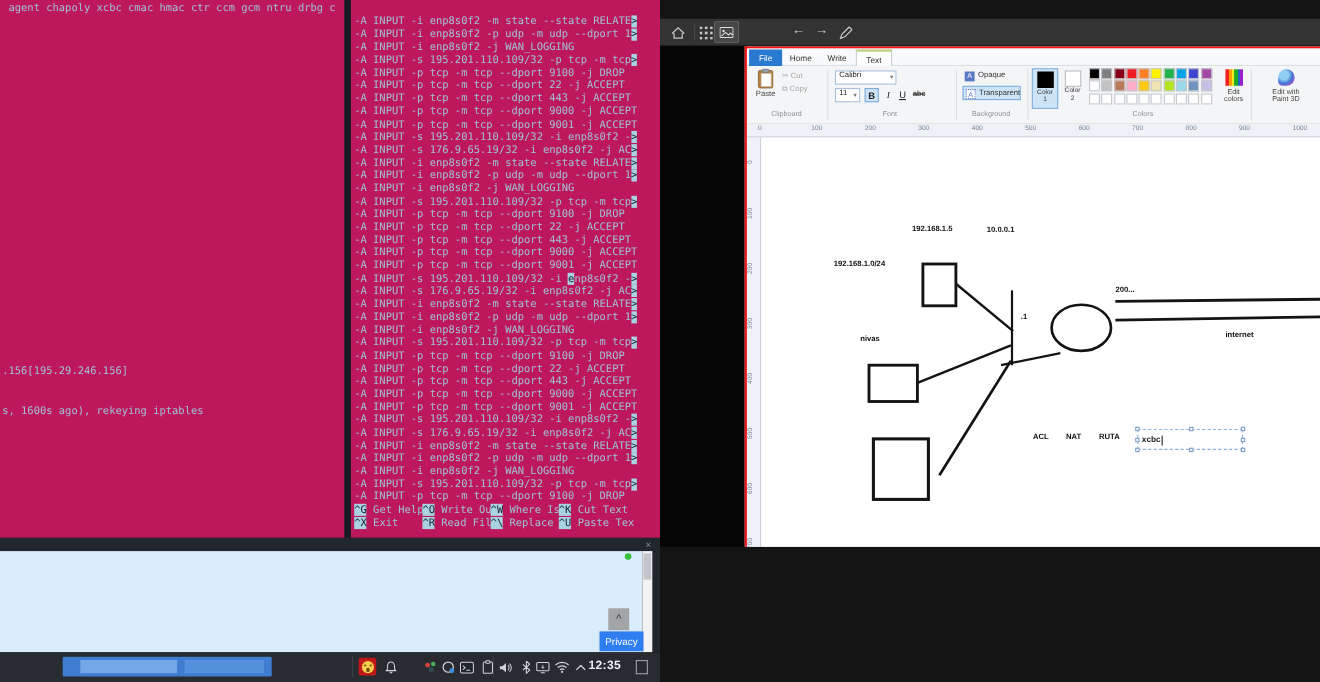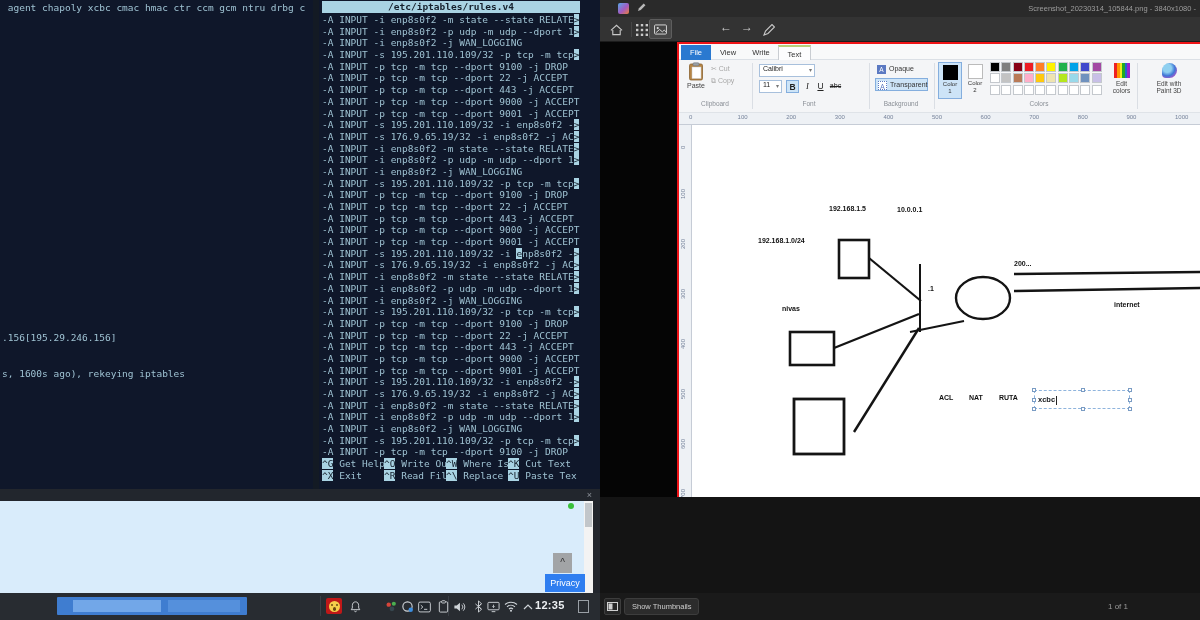--- a/index.html
+++ b/index.html
@@ -1,21 +1,21 @@
 <!DOCTYPE html>
 <html><head>
 <meta charset="utf-8">
 <style>
   * { margin:0; padding:0; box-sizing:border-box; }
   body { background:#000; }
   .screen { position:relative; width:1200px; height:620px; overflow:hidden;
             background:#000; font-family:"Liberation Sans",sans-serif; }
 
   
-  .term { position:absolute; left:0; top:0; width:644px; height:489px; background:#0f172a;
+  .term { position:absolute; left:0; top:0; width:644px; height:489px; background:#be185d;
           font-family:"DejaVu Sans Mono",monospace; font-size:9.5px; line-height:11.7px; color:#9fc3d3; }
   .term .vdiv { position:absolute; left:313px; top:0; width:6px; height:489px; background:#131a24; }
   .tl-line { position:absolute; left:2px; white-space:pre; }
   .nano { position:absolute; left:322px; top:0; width:262px; height:489px; }
   .nano-title { position:absolute; left:0; top:1px; width:258px; height:12px; background:#a9d3e3; color:#15202c;
                 text-align:center; font-weight:bold; }
   #nano-lines { position:absolute; left:0; top:14px; white-space:pre; }
   .nline { height:11.7px; }
   .inv { background:#a9d3e3; color:#15202c; }
   .sc-row { position:absolute; left:0; white-space:pre; }
@@ -151,21 +151,20 @@
 
 <div class="screen">
 
   <section class="term">
     <div class="tl-line" style="top:2px"> agent chapoly xcbc cmac hmac ctr ccm gcm ntru drbg c</div>
     <div class="tl-line" style="top:332px">.156[195.29.246.156]</div>
     <div class="tl-line" style="top:368px">s, 1600s ago), rekeying iptables</div>
     <div class="vdiv"></div>
 
     <div class="nano">
-      <div class="nano-title">/etc/iptables/rules.v4</div>
       <div id="nano-lines"><div class="nline">-A INPUT -i enp8s0f2 -m state --state RELATE<span class="inv">&gt;</span></div><div class="nline">-A INPUT -i enp8s0f2 -p udp -m udp --dport 1<span class="inv">&gt;</span></div><div class="nline">-A INPUT -i enp8s0f2 -j WAN_LOGGING</div><div class="nline">-A INPUT -s 195.201.110.109/32 -p tcp -m tcp<span class="inv">&gt;</span></div><div class="nline">-A INPUT -p tcp -m tcp --dport 9100 -j DROP</div><div class="nline">-A INPUT -p tcp -m tcp --dport 22 -j ACCEPT</div><div class="nline">-A INPUT -p tcp -m tcp --dport 443 -j ACCEPT</div><div class="nline">-A INPUT -p tcp -m tcp --dport 9000 -j ACCEPT</div><div class="nline">-A INPUT -p tcp -m tcp --dport 9001 -j ACCEPT</div><div class="nline">-A INPUT -s 195.201.110.109/32 -i enp8s0f2 -<span class="inv">&gt;</span></div><div class="nline">-A INPUT -s 176.9.65.19/32 -i enp8s0f2 -j AC<span class="inv">&gt;</span></div><div class="nline">-A INPUT -i enp8s0f2 -m state --state RELATE<span class="inv">&gt;</span></div><div class="nline">-A INPUT -i enp8s0f2 -p udp -m udp --dport 1<span class="inv">&gt;</span></div><div class="nline">-A INPUT -i enp8s0f2 -j WAN_LOGGING</div><div class="nline">-A INPUT -s 195.201.110.109/32 -p tcp -m tcp<span class="inv">&gt;</span></div><div class="nline">-A INPUT -p tcp -m tcp --dport 9100 -j DROP</div><div class="nline">-A INPUT -p tcp -m tcp --dport 22 -j ACCEPT</div><div class="nline">-A INPUT -p tcp -m tcp --dport 443 -j ACCEPT</div><div class="nline">-A INPUT -p tcp -m tcp --dport 9000 -j ACCEPT</div><div class="nline">-A INPUT -p tcp -m tcp --dport 9001 -j ACCEPT</div><div class="nline">-A INPUT -s 195.201.110.109/32 -i <span class="inv">e</span>np8s0f2 -<span class="inv">&gt;</span></div><div class="nline">-A INPUT -s 176.9.65.19/32 -i enp8s0f2 -j AC<span class="inv">&gt;</span></div><div class="nline">-A INPUT -i enp8s0f2 -m state --state RELATE<span class="inv">&gt;</span></div><div class="nline">-A INPUT -i enp8s0f2 -p udp -m udp --dport 1<span class="inv">&gt;</span></div><div class="nline">-A INPUT -i enp8s0f2 -j WAN_LOGGING</div><div class="nline">-A INPUT -s 195.201.110.109/32 -p tcp -m tcp<span class="inv">&gt;</span></div><div class="nline">-A INPUT -p tcp -m tcp --dport 9100 -j DROP</div><div class="nline">-A INPUT -p tcp -m tcp --dport 22 -j ACCEPT</div><div class="nline">-A INPUT -p tcp -m tcp --dport 443 -j ACCEPT</div><div class="nline">-A INPUT -p tcp -m tcp --dport 9000 -j ACCEPT</div><div class="nline">-A INPUT -p tcp -m tcp --dport 9001 -j ACCEPT</div><div class="nline">-A INPUT -s 195.201.110.109/32 -i enp8s0f2 -<span class="inv">&gt;</span></div><div class="nline">-A INPUT -s 176.9.65.19/32 -i enp8s0f2 -j AC<span class="inv">&gt;</span></div><div class="nline">-A INPUT -i enp8s0f2 -m state --state RELATE<span class="inv">&gt;</span></div><div class="nline">-A INPUT -i enp8s0f2 -p udp -m udp --dport 1<span class="inv">&gt;</span></div><div class="nline">-A INPUT -i enp8s0f2 -j WAN_LOGGING</div><div class="nline">-A INPUT -s 195.201.110.109/32 -p tcp -m tcp<span class="inv">&gt;</span></div><div class="nline">-A INPUT -p tcp -m tcp --dport 9100 -j DROP</div></div>
       <div class="sc-row" style="top:458px"><span class="sc"><span class="inv">^G</span> Get Help</span><span class="sc"><span class="inv">^O</span> Write Ou</span><span class="sc"><span class="inv">^W</span> Where Is</span><span class="sc"><span class="inv">^K</span> Cut Text</span></div>
       <div class="sc-row" style="top:470px"><span class="sc"><span class="inv">^X</span> Exit</span><span class="sc"><span class="inv">^R</span> Read Fil</span><span class="sc"><span class="inv">^\</span> Replace</span><span class="sc"><span class="inv">^U</span> Paste Tex</span></div>
     </div>
   </section>
 
   <section class="pwin">
     <div class="pwin-strip">
       <span class="pwin-close">×</span>
     </div>
@@ -247,29 +246,20 @@
     <div class="tray-ic" style="left:520px">
       <svg width="10" height="6" viewBox="0 0 10 6">
           <path d="M1 5 L5 1 L9 5" fill="none" stroke="#cfd4d8" stroke-width="1.2"></path>
         </svg>
     </div>
     <div class="clock">12:35</div>
     <div class="peek"></div>
   </section>
 
   <section class="viewer">
-    <div class="v-strip">
-      <div class="v-appicon"></div>
-      <span class="v-strip-pencil">
-        <svg width="9" height="9" viewBox="0 0 10 10">
-            <path d="M1 9 l1.2-3.2 L7.4 0.6 l2 2 L4.2 7.8 Z" fill="#b9b9b9"></path>
-          </svg>
-      </span>
-      <span class="v-title">Screenshot_20230314_105844.png - 3840x1080 -</span>
-    </div>
     <div class="v-toolbar">
       <span class="v-tb-ic" style="left:8px">
         <svg width="13" height="12" viewBox="0 0 14 12">
             <path d="M1 6.5 L7 1 l6 5.5 M3 6 v5 h8 V6" fill="none" stroke="#c8c8c8" stroke-width="1.2"></path>
           </svg>
       </span>
       <span class="v-tb-sep"></span>
       <span class="v-tb-ic" style="left:34px">
         <svg width="12" height="12" viewBox="0 0 12 12">
             <g fill="#c8c8c8">
@@ -301,21 +291,21 @@
       </span>
     </div>
 
     <div class="v-image-area">
       <span class="v-user">Milan Miličević</span>
 
       <div class="shot">
 
         <div class="tabs">
           <div class="tab tab-file">File</div>
-          <div class="tab tab-home">View</div>
+          <div class="tab tab-home">Home</div>
           <div class="tab tab-view">Write</div>
           <div class="tab tab-text">Text</div>
         </div>
 
         <div class="ribbon">
           <div class="paste-btn">
             <svg width="16" height="19" viewBox="0 0 16 19" style="margin:0 auto">
                 <rect x="1.5" y="2" width="13" height="16" rx="1.5" fill="#b58445" stroke="#8a6330" stroke-width="0.8"></rect>
                 <rect x="4" y="5" width="9" height="11.5" fill="#fff" stroke="#c8c8c8" stroke-width="0.5"></rect>
                 <rect x="5" y="0.8" width="6" height="3" rx="1" fill="#9aa0a6" stroke="#70757a" stroke-width="0.6"></rect>
@@ -538,24 +528,14 @@
           </span>
           <span class="ov-ic" style="margin-left:12px">
             <svg width="13" height="12" viewBox="0 0 13 12">
                 <path d="M1 1.5 h11 v7 H5 L2.5 11 V8.5 H1 Z" fill="none" stroke="#e3e3e3" stroke-width="1.1"></path>
               </svg>
           </span>
         </div>
       </div>
     </div>
 
-    <div class="v-bottom">
-      <span class="v-thumbbtn-ic">
-        <svg width="11" height="9" viewBox="0 0 11 9">
-            <rect x="0.5" y="0.5" width="10" height="8" fill="none" stroke="#cfcfcf" stroke-width="1"></rect>
-            <rect x="1.5" y="1.5" width="4" height="6" fill="#cfcfcf"></rect>
-          </svg>
-      </span>
-      <span class="v-thumbbtn">Show Thumbnails</span>
-      <span class="v-count">1 of 1</span>
-    </div>
   </section>
 </div>
 
 </body></html>

